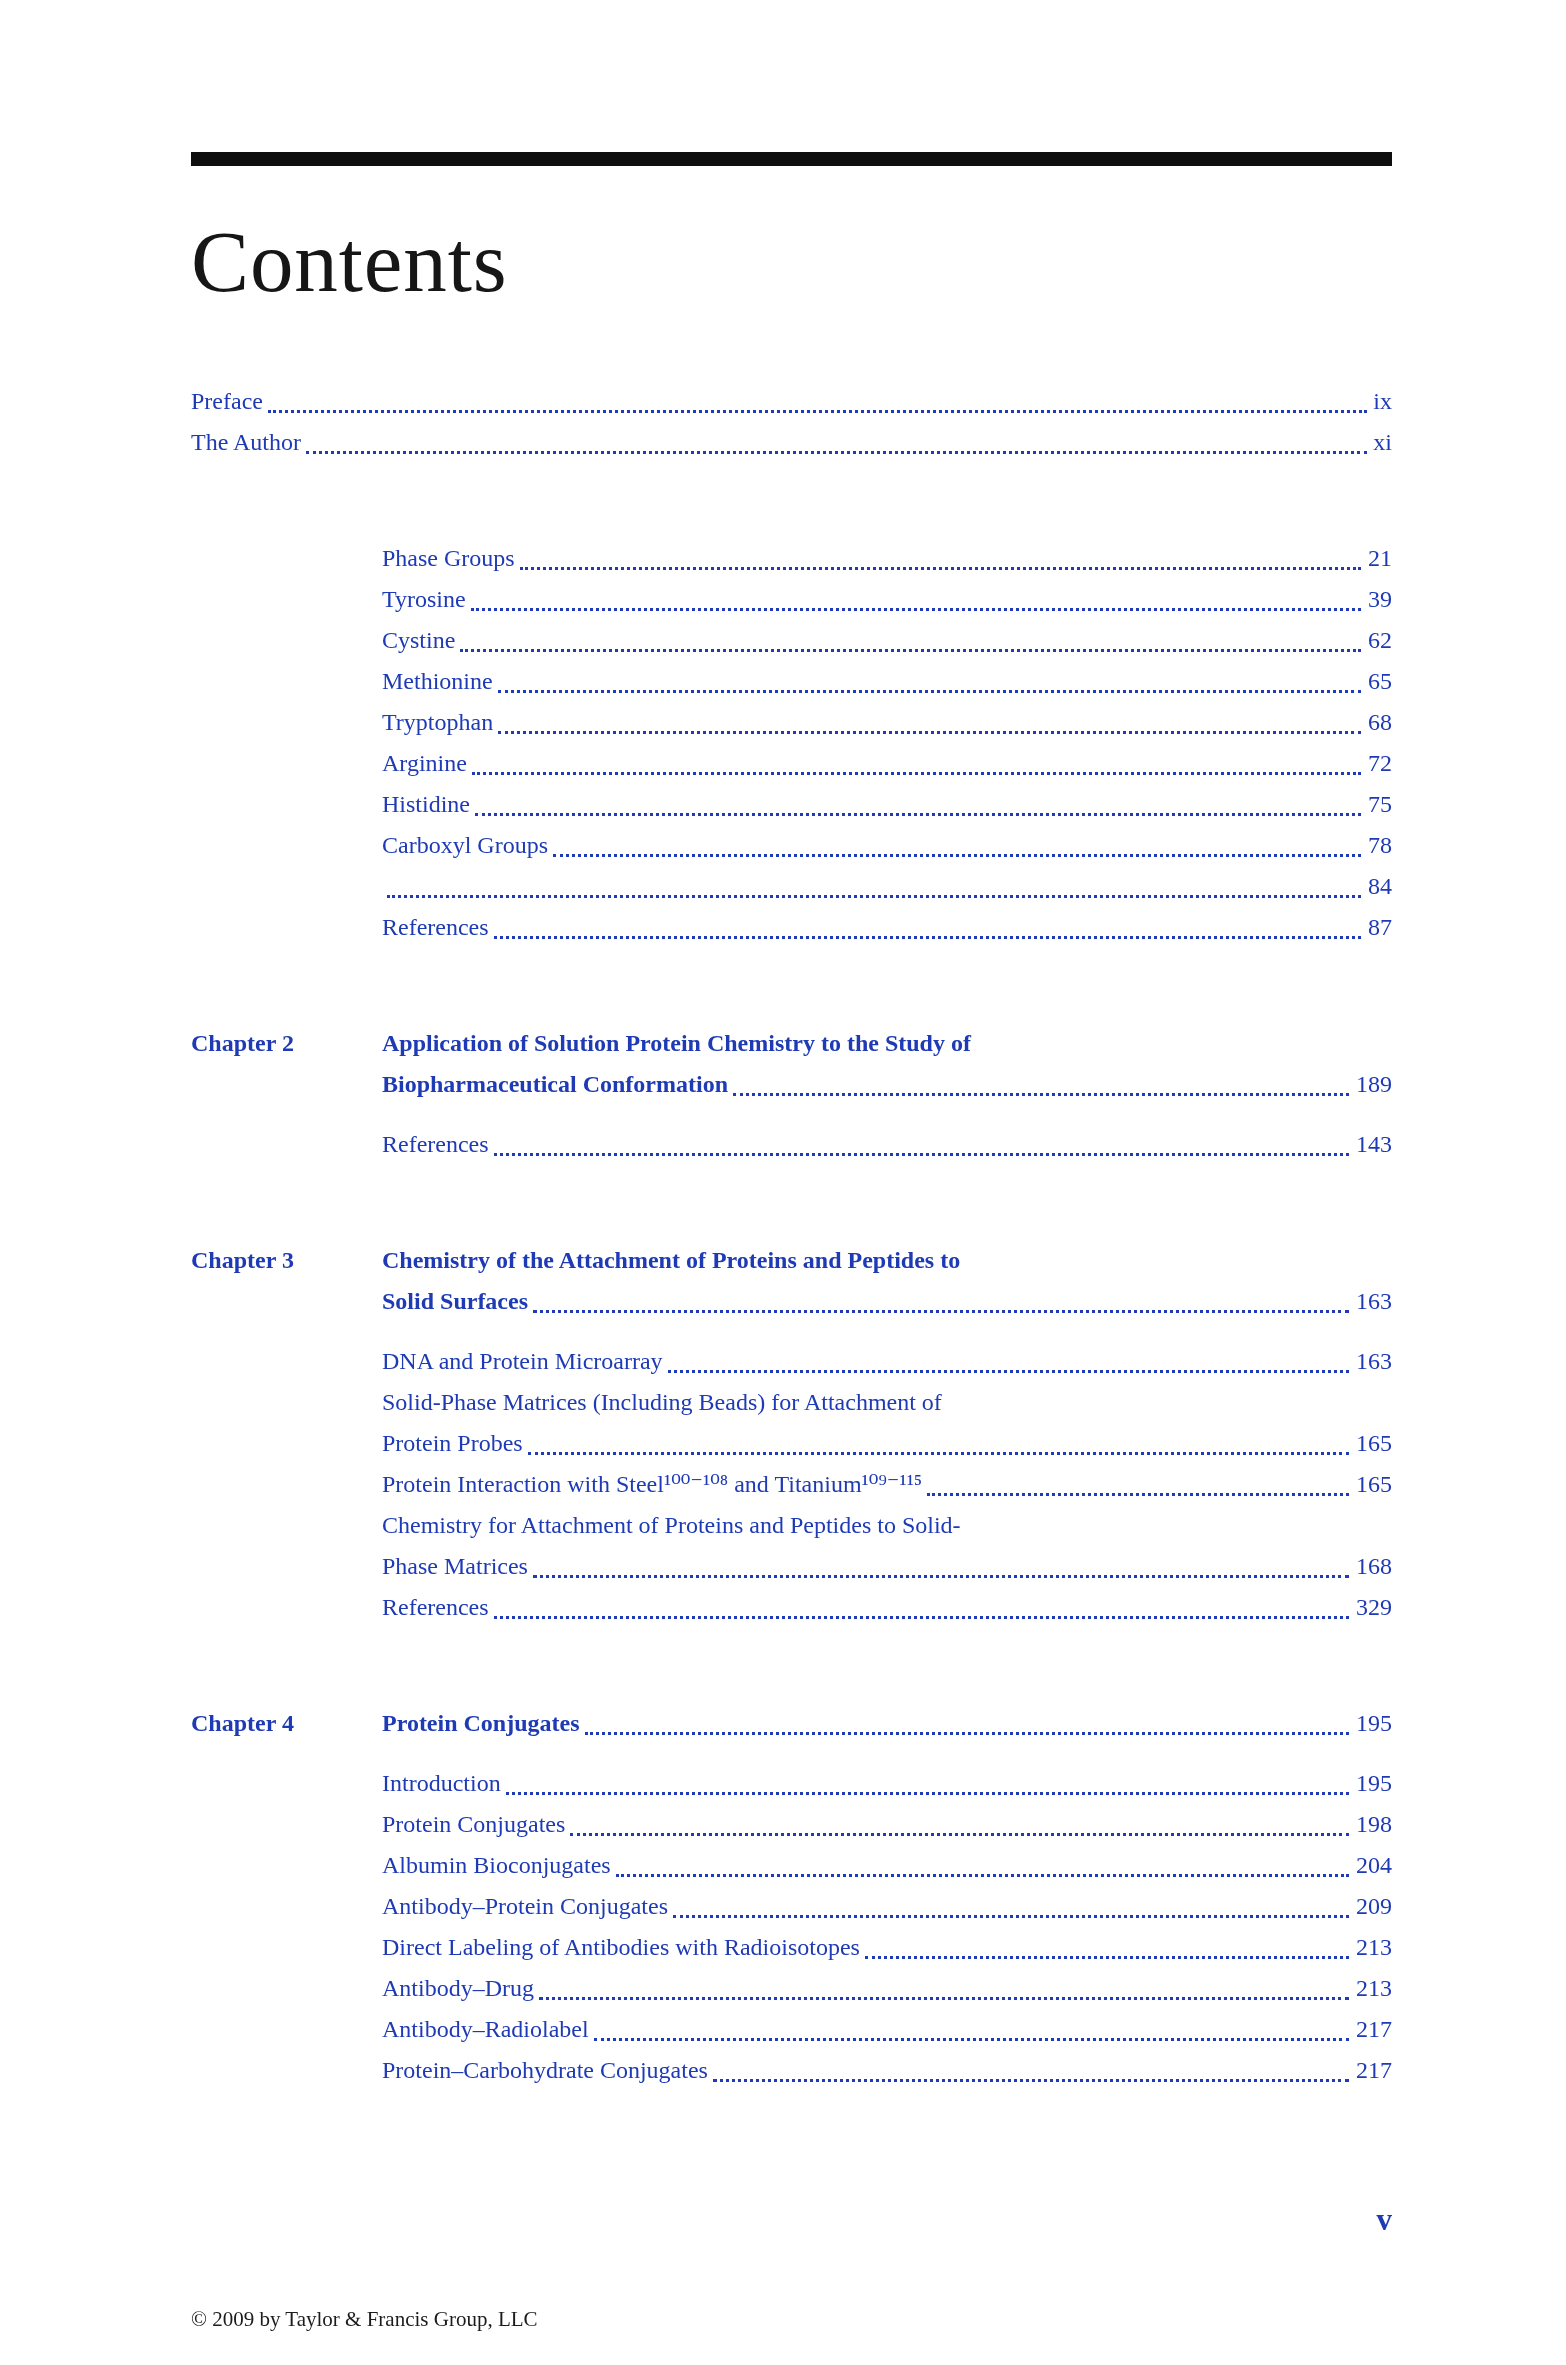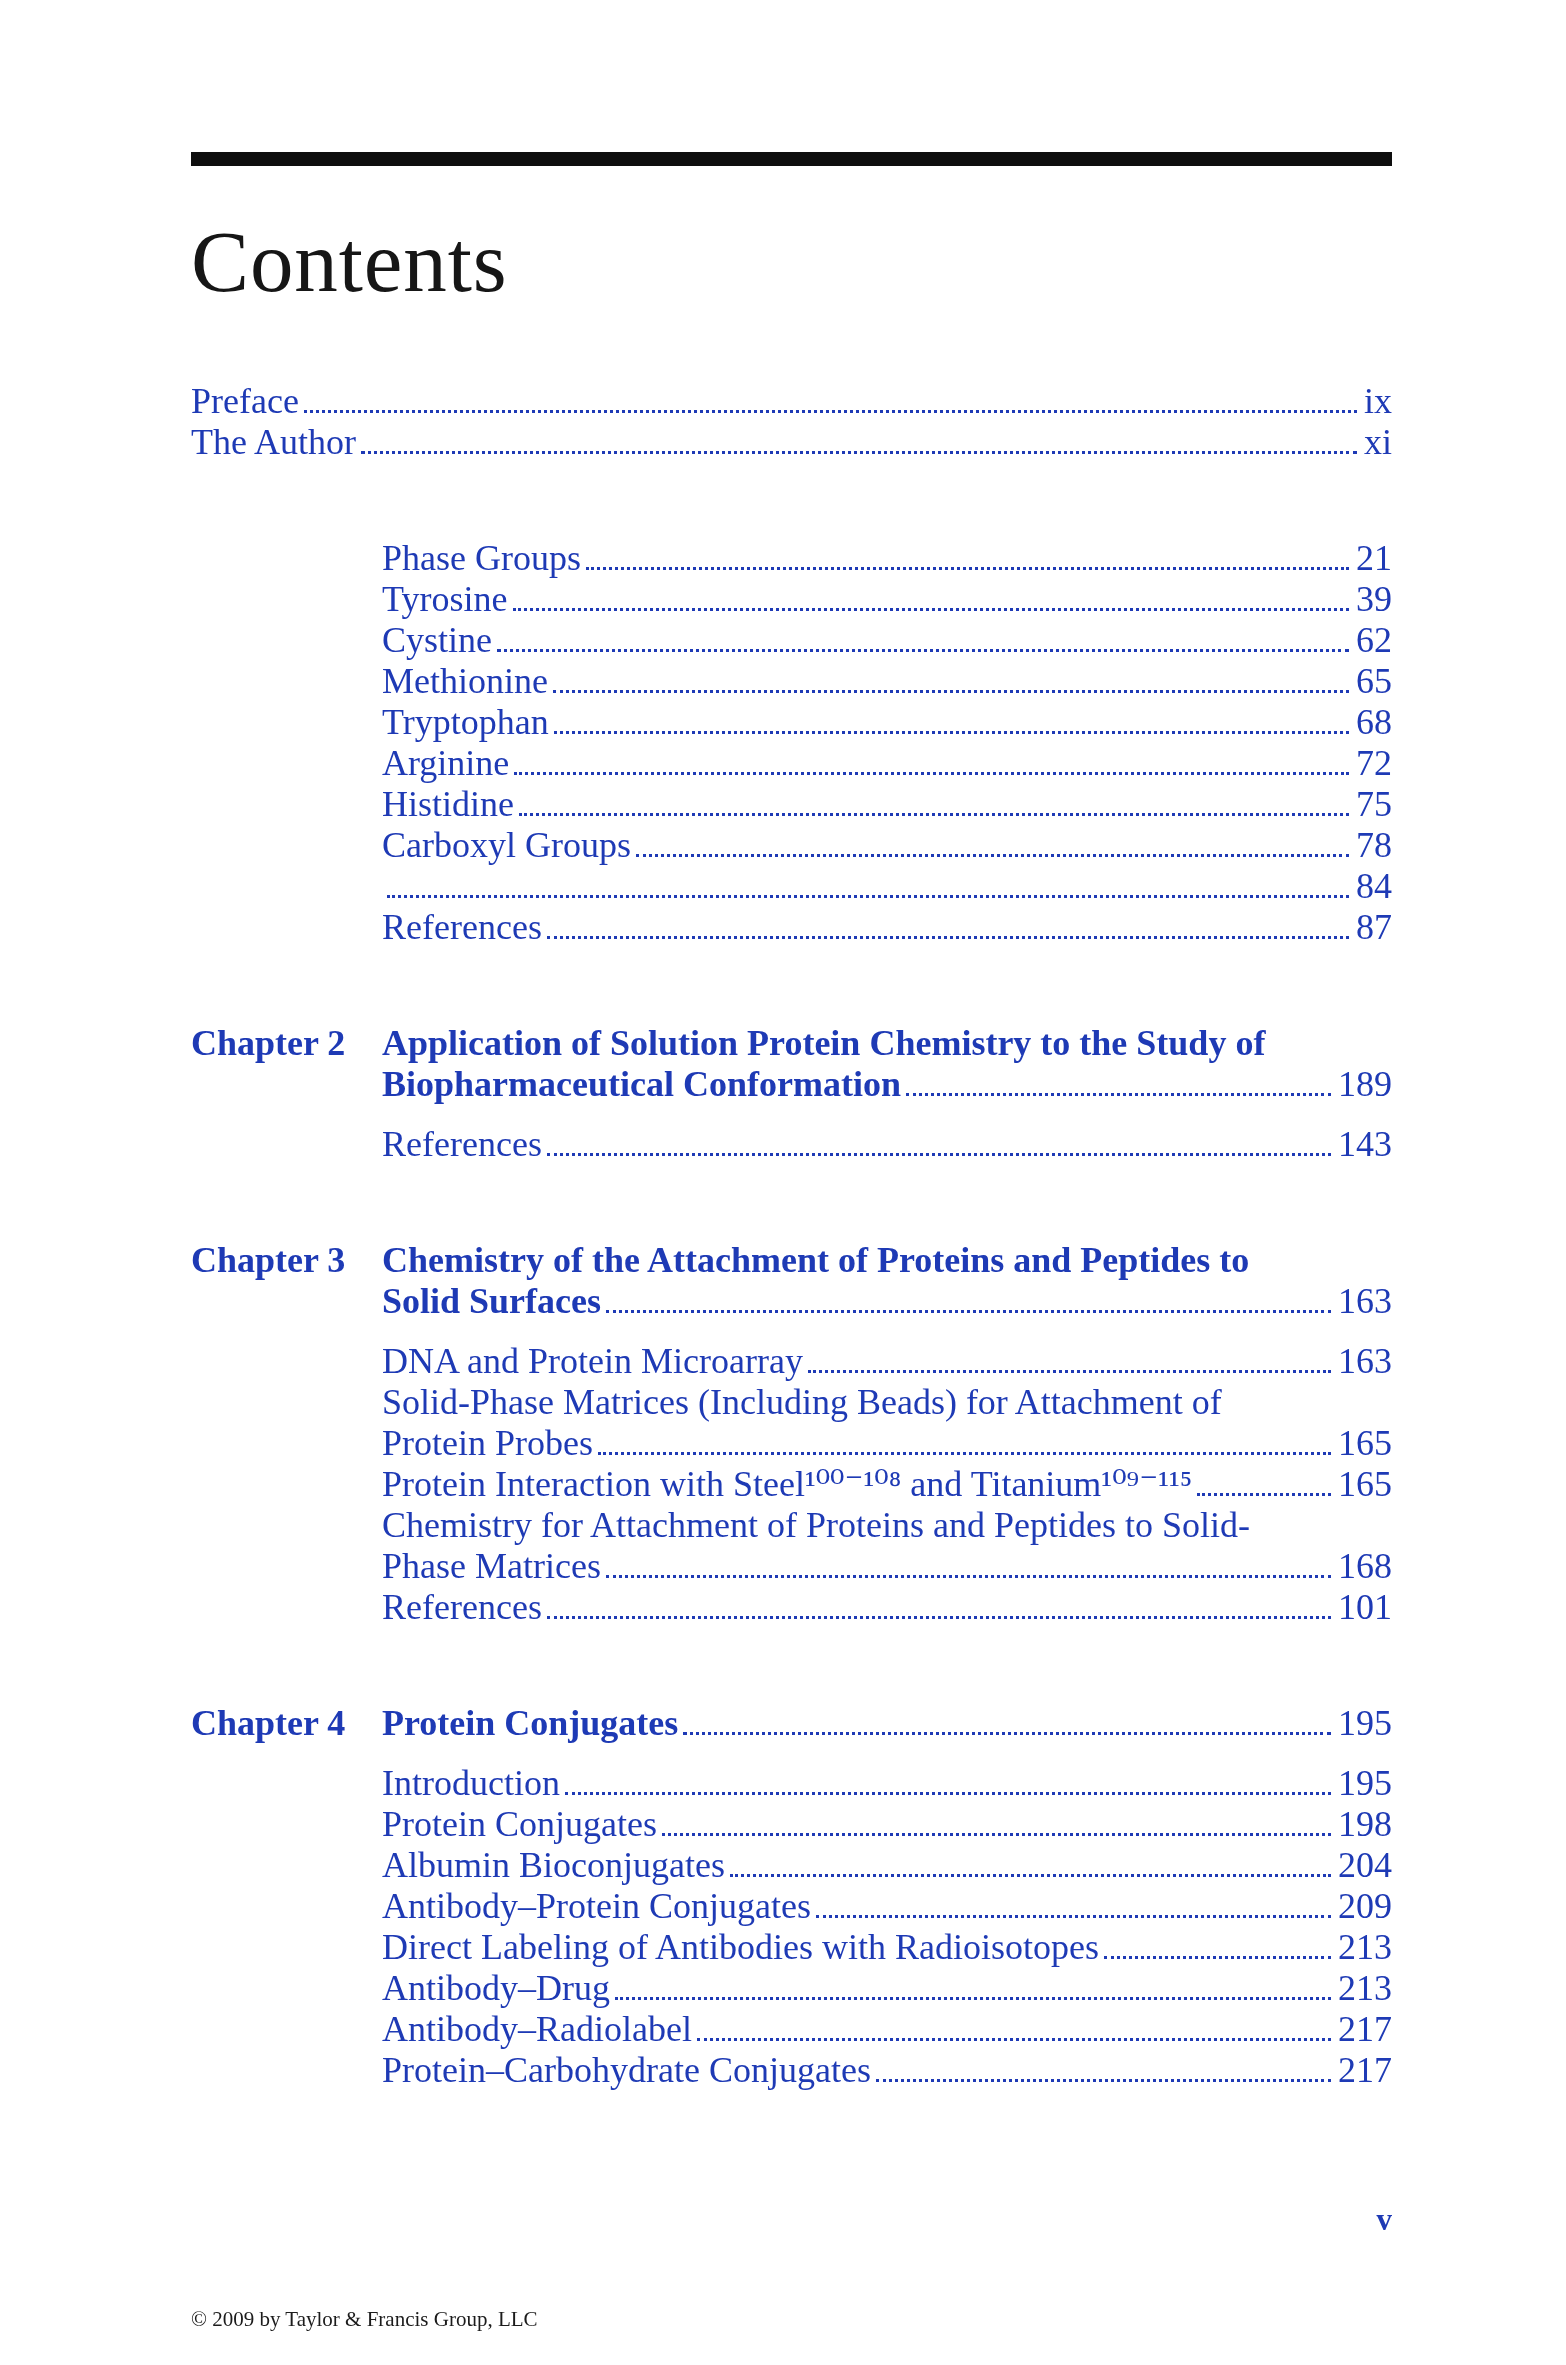--- a/index.html
+++ b/index.html
@@ -27,21 +27,21 @@
   .contents-title{
     font-size:87px;
     font-weight:400;
     color:var(--title-text);
     margin:48px 0 72px 0;
     letter-spacing:0.9px;
     line-height:1.1;
   }
   .toc{
     color:var(--toc-text);
-    font-size:36px;
+    font-size:24px;
     line-height:41px;
   }
   .row{display:flex;}
   .leader{
     flex:1 1 auto;
     min-width:34px;
     align-self:flex-end;
     border-bottom:3.4px dotted currentColor;
     margin:0 6.8px 9.4px 5.1px;
   }
@@ -202,21 +202,21 @@
           <div>Chemistry for Attachment of Proteins and Peptides to Solid-</div>
           <div class="row">
             <span class="label">Phase Matrices</span>
             <span class="leader"></span>
             <span class="pagenum">168</span>
           </div>
         </div>
         <div class="row">
           <span class="label">References</span>
           <span class="leader"></span>
-          <span class="pagenum">101</span>
+          <span class="pagenum">329</span>
         </div>
       </div>
     </div>
 
     <div class="chapter">
       <div class="chap-head">
         <span class="chapnum">Chapter 4</span>
         <div class="chap-title">
           <div class="row">
             <span class="label">Protein Conjugates</span>

